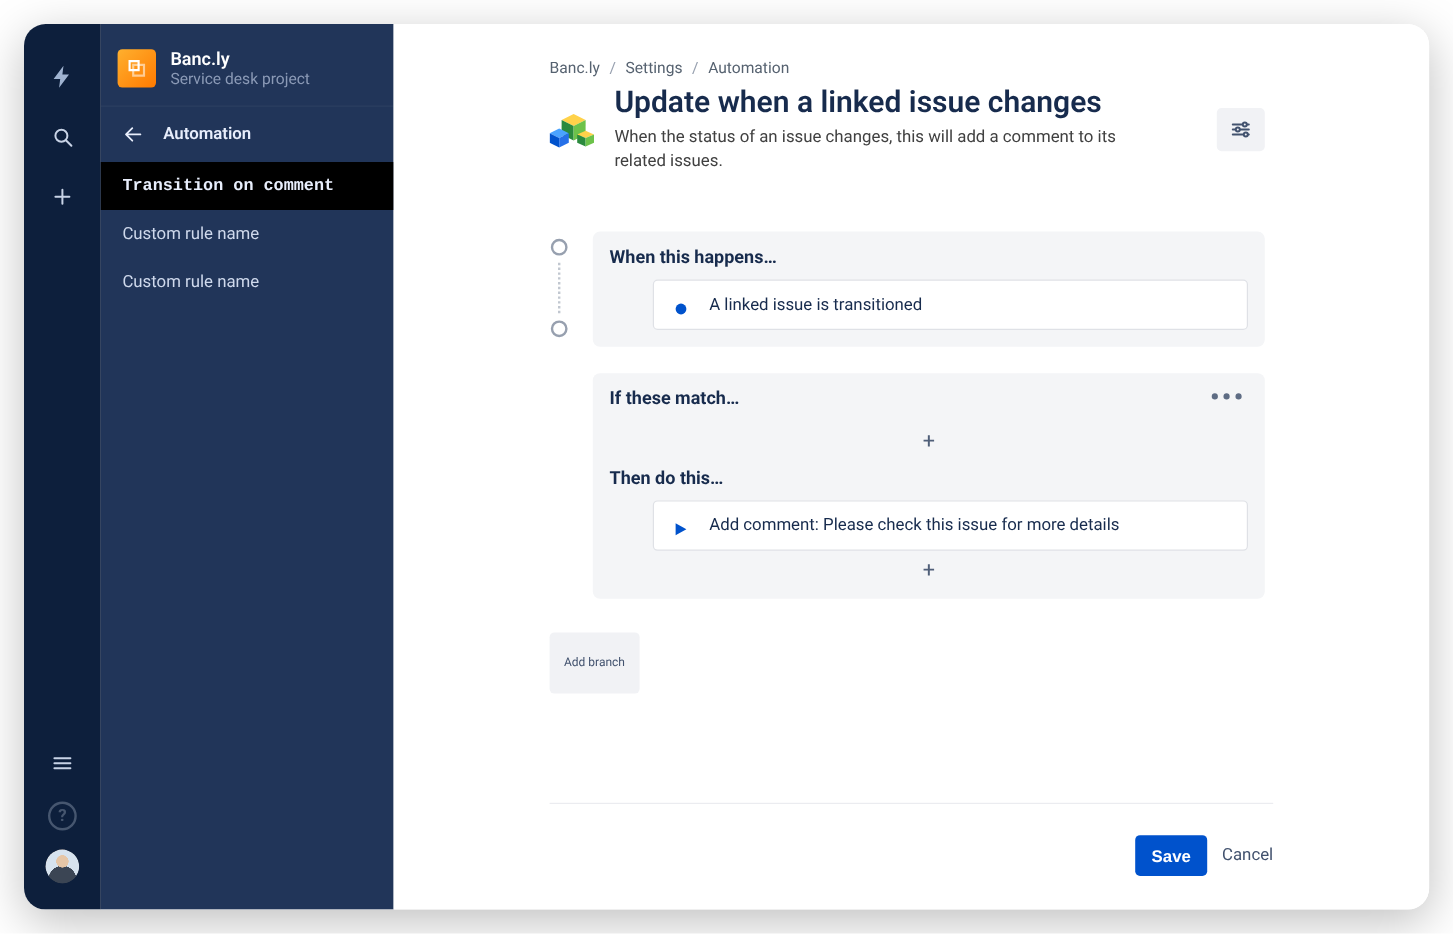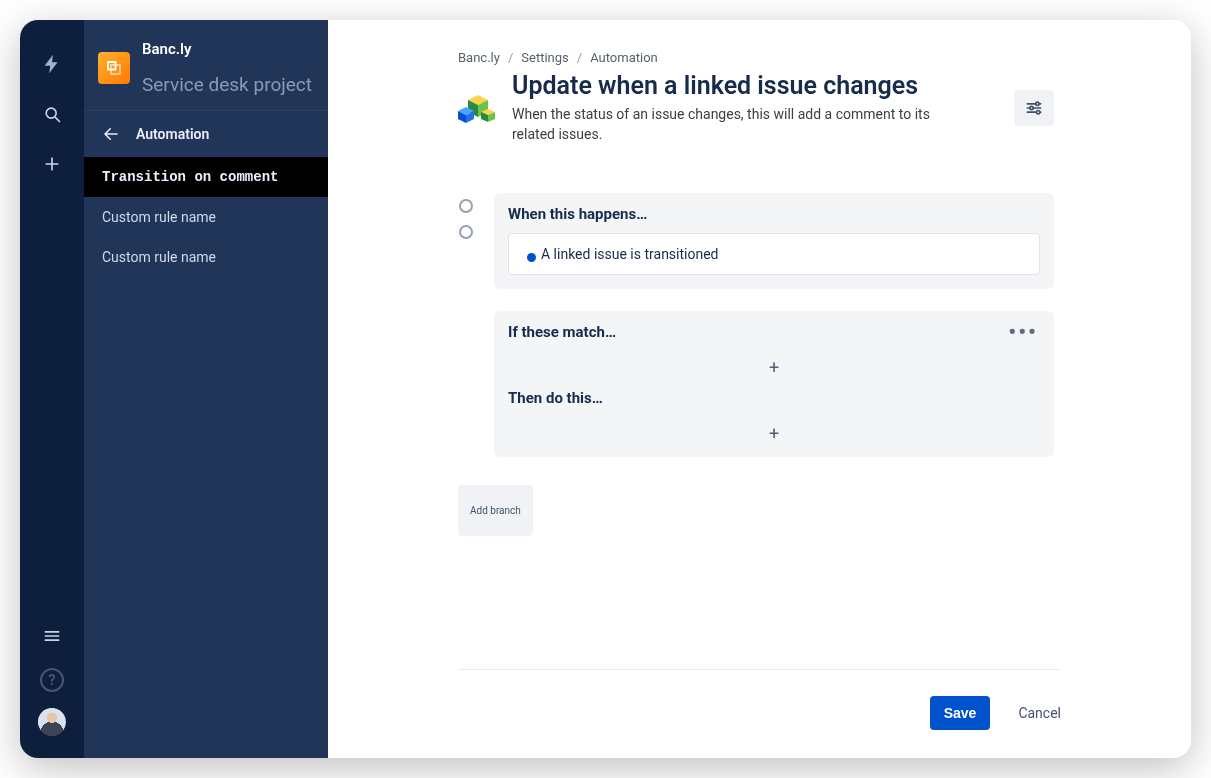--- a/index.html
+++ b/index.html
@@ -77,21 +77,21 @@
     padding: 20px 16px 14px 14px;
   }
   .project-logo {
     width:32px;height:32px;border-radius:4px;
     background: linear-gradient(135deg,#ffb02e 0%,#ff7a00 100%);
     display:flex;align-items:center;justify-content:center;
     flex-shrink:0;
   }
   .project-logo svg { display:block; }
   .project-name { font-weight:600; font-size:15px; color:#fff; }
-  .project-sub  { font-size:19px; color:#8b9ab6; margin-top:15px; }
+  .project-sub  { font-size:13px; color:#8b9ab6; margin-top:1px; }
 
   .back-row {
     display:flex; align-items:center; gap:16px;
     padding: 14px 18px;
     border-top: 1px solid rgba(255,255,255,0.05);
     font-weight:600; cursor:pointer;
   }
   .back-row svg { flex-shrink:0; }
 
   .rule-item {
@@ -140,42 +140,42 @@
     width:0; flex:1; border-left: 2px dotted #c1c7d0; margin:6px 0;
   }
 
   .steps-col { flex:1; display:flex; flex-direction:column; gap:22px; }
   .block {
     background:#f4f5f7; border-radius:6px; padding:12px 14px 14px;
   }
   .block-head { display:flex; align-items:center; justify-content:space-between; font-weight:700; color:#172b4d; font-size:15px; margin-bottom:10px;}
   .card {
     background:#fff; border:1px solid #dfe1e6; border-radius:4px;
-    padding:12px 16px; display:flex; gap:4px; align-items:flex-end;
-    font-size:14px; color:#172b4d; cursor:pointer;
+    padding:12px 16px; display:flex; gap:18px; align-items:flex-end;
+    font-size:14px; color:#172b4d; cursor:pointer;margin-left:36px;
   }
   .card .mark { width:12px; display:flex; align-items:center; justify-content:center; padding-top:3px; flex-shrink:0;}
   .dot-blue { width:9px;height:9px;border-radius:50%;background:#0052cc;}
   .diamond-blue { width:9px;height:9px;background:#0052cc;transform:rotate(45deg);}
   .tri-blue {
     width:0;height:0;border-top:5px solid transparent;border-bottom:5px solid transparent;border-left:9px solid #0052cc;
   }
   .plus-row { text-align:center; color:#505f79; padding:8px 0 0; cursor:pointer; font-size:18px; line-height:1;}
   .more-dots { color:#5e6c84; font-size:22px; letter-spacing:2px; cursor:pointer; line-height:0; padding-right:2px;}
 
   .add-branch-btn {
     margin-top: 28px; display:inline-block;
     background:#f1f2f5; color:#42526e; padding:20px 12px;
     border-radius:4px; font-size:10px; cursor:pointer;
   }
 
   .footer {
     position:absolute; bottom:28px; left:130px; right:130px;
     border-top:1px solid #ebecf0; padding-top:26px;
-    display:flex; justify-content:flex-end; gap:28px; align-items:center;
+    display:flex; justify-content:flex-end; gap:12px; align-items:center;
   }
   .btn-primary {
     background:#0052cc; color:#fff; font-weight:600; padding:9px 14px;
     border-radius:4px; border:none; cursor:pointer; font-size:14px;
   }
   .btn-link { color:#42526e; font-size:14px; cursor:pointer;text-align:center; }
 
 </style>
 </head>
 <body>
@@ -314,20 +314,26 @@
             <div class="block">
               <div class="block-head">
                 <span>If these match…</span>
                 <span class="more-dots">•••</span>
               </div>
               <div class="plus-row">+</div>
 
               <div class="block-head" style="margin-top:12px;">
                 <span>Then do this…</span>
               </div>
+              <div class="card">
+                <div class="mark">
+                    <div class="tri-blue"></div>
+                  </div>
+                <div>Add comment: Please check this issue for more details</div>
+              </div>
               <div class="plus-row">+</div>
             </div>
           </div>
         </div>
 
         <div class="add-branch-btn">
           <span>Add branch</span>
         </div>
       </div>
 

